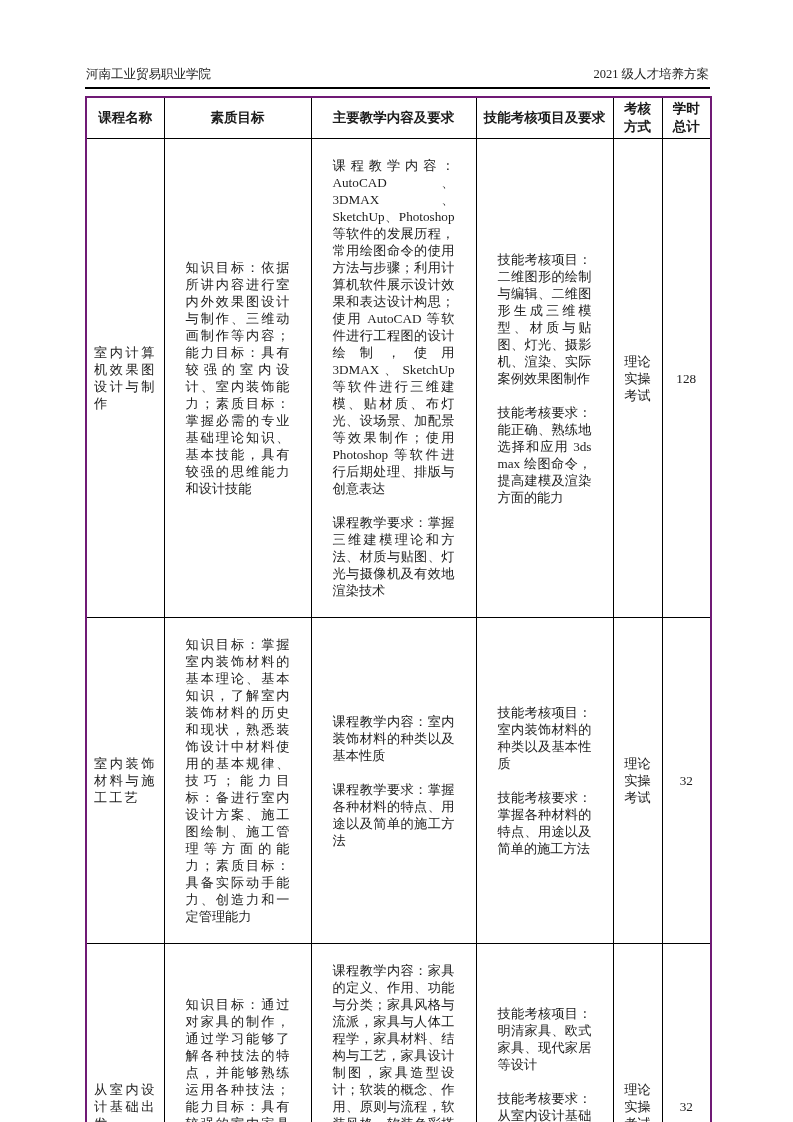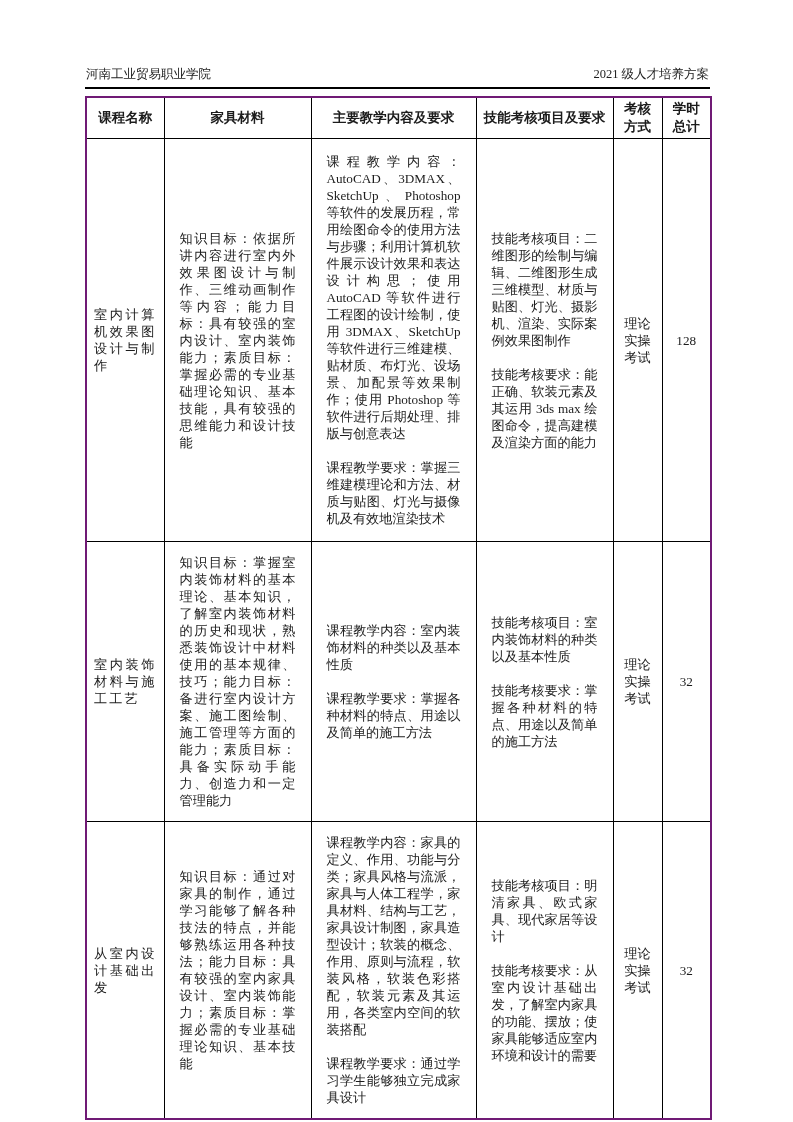--- a/index.html
+++ b/index.html
@@ -58,21 +58,21 @@
   .cell-name {
     text-align: justify;
     text-justify: inter-character;
     letter-spacing: 2px;
   }
   .cell-obj, .cell-content, .cell-assess {
     text-align: justify;
     text-justify: inter-character;
   }
   .cell-content { vertical-align: top; }
-  .para { margin: 8px; }
+  .para { margin: 14px; }
   .para + .para { margin-top: 17px; }
   .cell-method, .cell-hours { text-align: center; padding: 4px 2px; }
   .wrap-narrow {
     display: inline-block;
     width: 2.15em;
     word-break: break-all;
   }
   .page-footer {
     margin-top: 26px;
     padding-left: 3px;
@@ -96,41 +96,41 @@
       <col style="width:78px">
         <col style="width:147px">
         <col style="width:165px">
       <col style="width:137px">
         <col style="width:49px">
         <col style="width:49px">
     </colgroup>
     <thead>
       <tr>
         <th>课程名称</th>
-        <th>家具材料</th>
+        <th>素质目标</th>
         <th>主要教学内容及要求</th>
         <th>技能考核项目及要求</th>
         <th><span class="wrap-narrow">考核方式</span></th>
         <th><span class="wrap-narrow">学时总计</span></th>
       </tr>
     </thead>
     <tbody>
 
       <tr class="row-a">
         <td class="cell-name">室内计算机效果图设计与制作</td>
         <td class="cell-obj">
           <p class="para">知识目标：依据所讲内容进行室内外效果图设计与制作、三维动画制作等内容；能力目标：具有较强的室内设计、室内装饰能力；素质目标：掌握必需的专业基础理论知识、基本技能，具有较强的思维能力和设计技能</p>
         </td>
         <td class="cell-content">
           <p class="para">课程教学内容：AutoCAD、3DMAX、SketchUp、Photoshop 等软件的发展历程，常用绘图命令的使用方法与步骤；利用计算机软件展示设计效果和表达设计构思；使用 AutoCAD 等软件进行工程图的设计绘制，使用 3DMAX、SketchUp 等软件进行三维建模、贴材质、布灯光、设场景、加配景等效果制作；使用 Photoshop 等软件进行后期处理、排版与创意表达</p>
           <p class="para">课程教学要求：掌握三维建模理论和方法、材质与贴图、灯光与摄像机及有效地渲染技术</p>
         </td>
         <td class="cell-assess">
           <p class="para">技能考核项目：二维图形的绘制与编辑、二维图形生成三维模型、材质与贴图、灯光、摄影机、渲染、实际案例效果图制作</p>
-          <p class="para">技能考核要求：能正确、软装元素及其运用 3ds max 绘图命令，提高建模及渲染方面的能力</p>
+          <p class="para">技能考核要求：能正确、熟练地选择和应用 3ds max 绘图命令，提高建模及渲染方面的能力</p>
         </td>
         <td class="cell-method">
           <span class="wrap-narrow">理论实操考试</span>
         </td>
         <td class="cell-hours">128</td>
       </tr>
 
       <tr class="row-b">
         <td class="cell-name">室内装饰材料与施工工艺</td>
         <td class="cell-obj">

